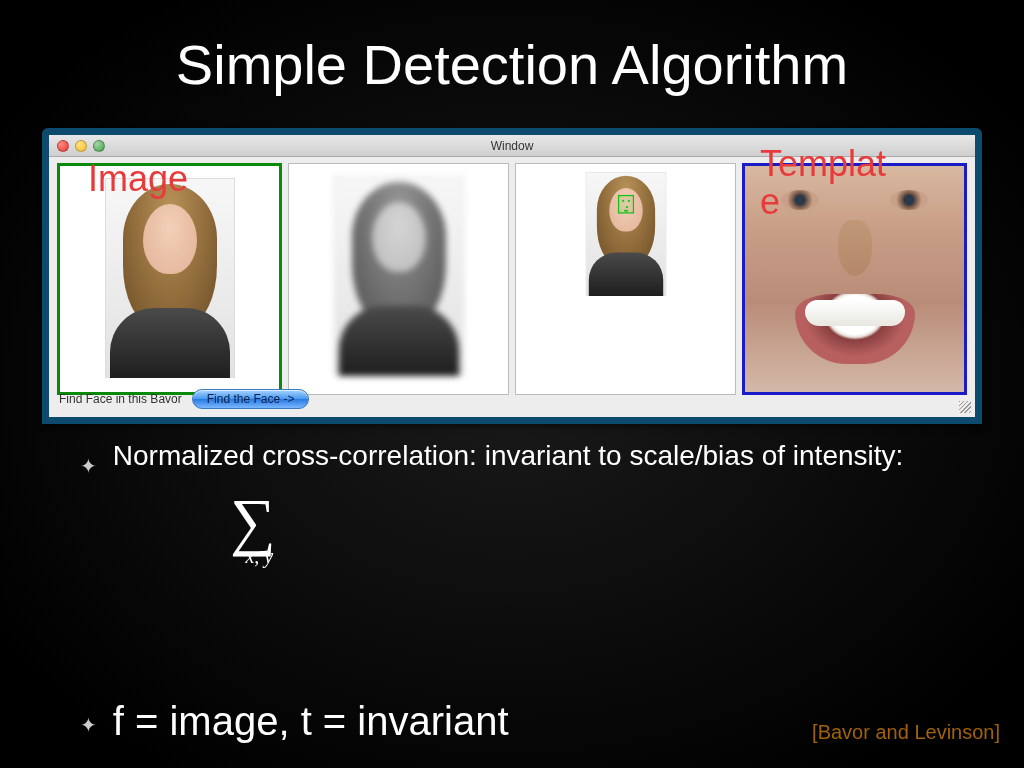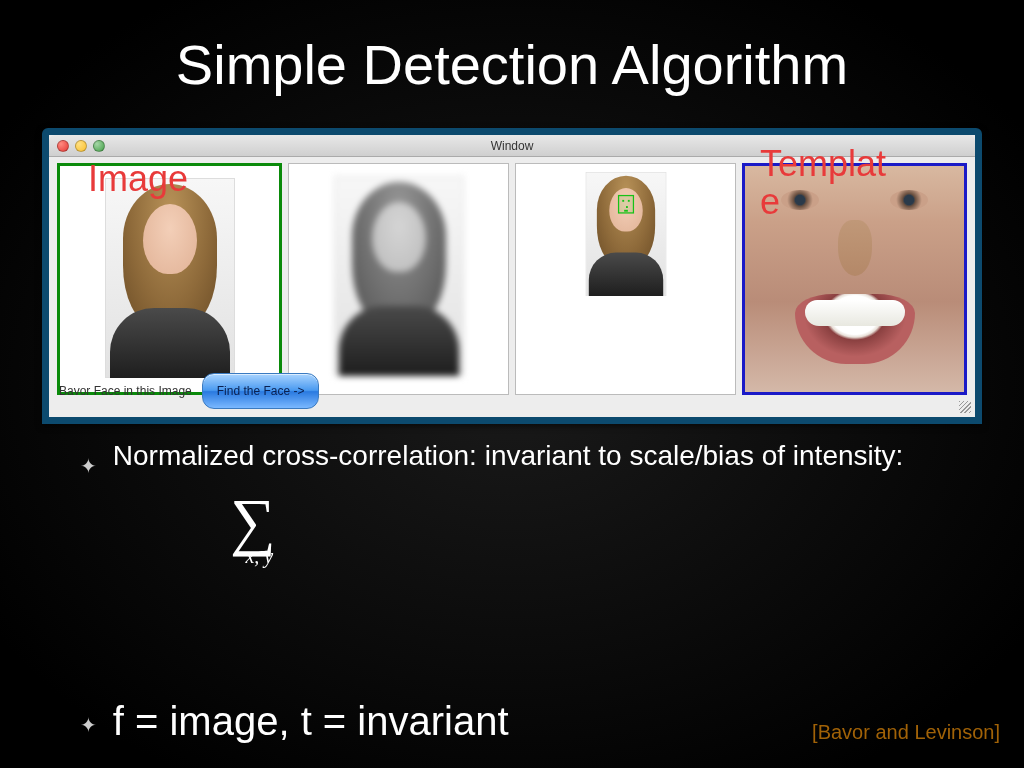--- a/index.html
+++ b/index.html
@@ -139,21 +139,21 @@
     display: flex;
     align-items: center;
     gap: 10px;
   }
   .footer-link {
     font-size: 12px;
     color: #333;
   }
   .aqua-button {
     font-size: 12px;
-    padding: 10px 14px;
+    padding: 2px 14px;
     border-radius: 12px;
     background: linear-gradient(#a9d4ff, #4a9af0 48%, #2a7ae0 52%, #7ab8ff);
     color: #0a2050;
     border: 1px solid #3a7ac0;
     box-shadow: inset 0 1px 0 rgba(255,255,255,0.6);
   }
   .resize-grip {
     position:absolute; right:4px; bottom:4px; width:12px; height:12px;
     background: repeating-linear-gradient(135deg, #999 0 1px, transparent 1px 3px);
   }
@@ -250,21 +250,21 @@
         <div class="tf-eye left"></div>
         <div class="tf-eye right"></div>
         <div class="tf-nose"></div>
         <div class="tf-mouth"></div>
         <div class="tf-teeth"></div>
       </div>
     </div>
   </div>
 
   <div class="window-footer">
-    <span class="footer-link">Bavor Face in this Image</span>
+    <span class="footer-link">Find Face in this Bavor</span>
     <button class="aqua-button">Find the Face -&gt;</button>
   </div>
   <div class="resize-grip"></div>
 </div>
 
 <div class="content">
   <div class="bullet-row">
     <span class="bullet">✦</span>
     <span class="bullet-text">Normalized cross-correlation: invariant to scale/bias of intensity:</span>
   </div>

